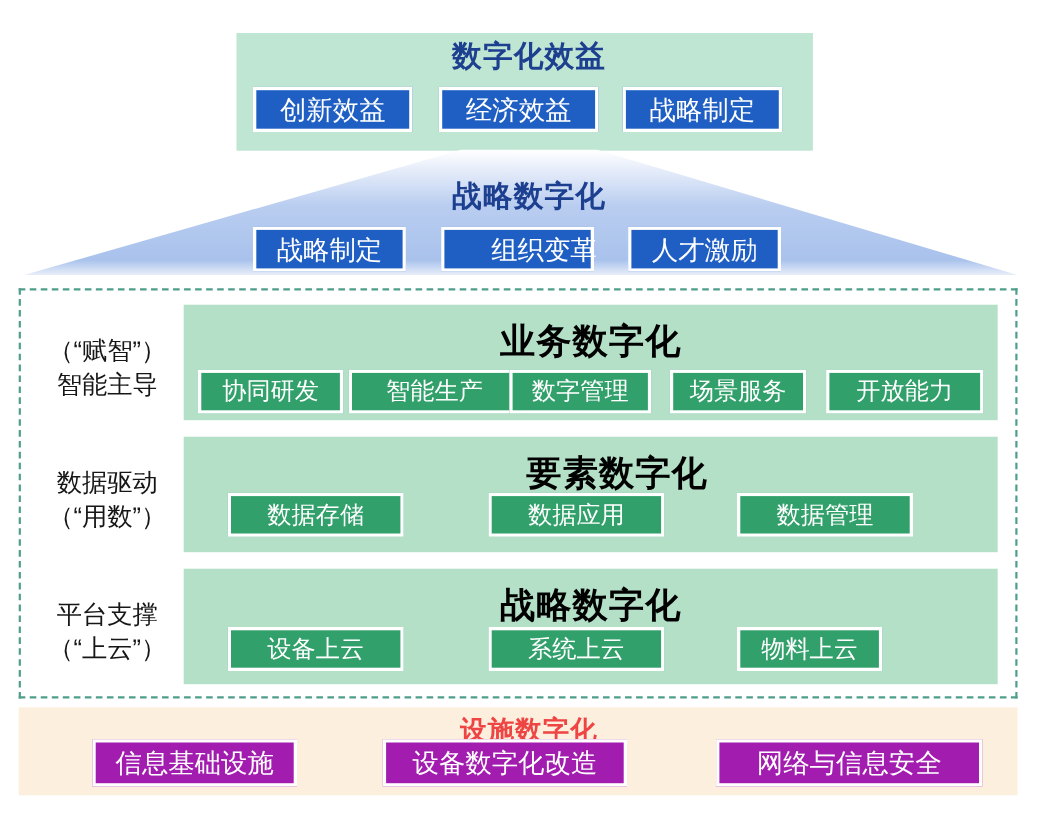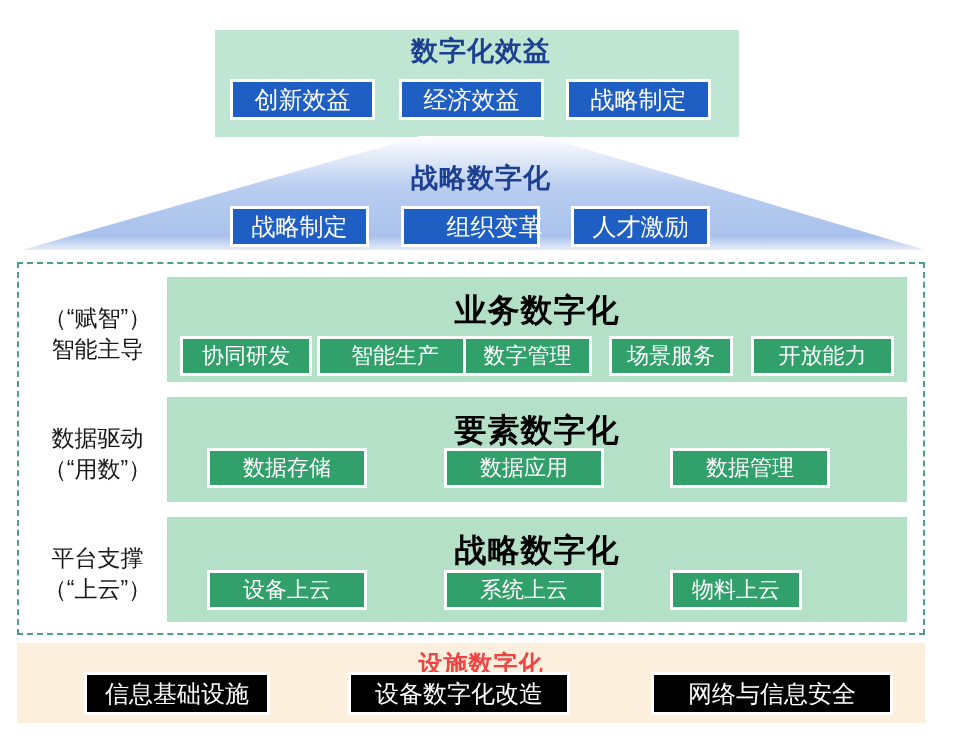--- a/index.html
+++ b/index.html
@@ -111,21 +111,21 @@
   }
   #tier-band-0 { top: 277px; }
   #tier-band-1 { top: 397px; }
   #tier-band-2 { top: 517px; }
 
   .tier-title {
     color: #000000;
     font-size: 32px;
   }
   #tier-title-0 { top: 289px; }
-  #tier-title-1 { top: 409px; }
+  #tier-title-1 { top: 409px; padding-left: 24px; }
   #tier-title-2 { top: 529px; }
   .tier-title { left: 167px; width: 740px; }
 
   .chip-green {
     background: #31a06b;
     font-size: 22px;
     height: 40px;
   }
 
   
@@ -152,21 +152,21 @@
     width: 908px;
     height: 80px;
     background: #fcefdd;
   }
   #facility-title {
     top: 648px;
     color: #ef4444;
     font-size: 24px;
   }
   .chip-brown {
-    background: #000000;
+    background: #a21caf;
     font-size: 24px;
     height: 43px;
   }
   #facility-chip-0 { left: 84px; top: 672px; width: 186px; }
   #facility-chip-1 { left: 348px; top: 672px; width: 222px; }
   #facility-chip-2 { left: 651px; top: 672px; width: 242px; }
 </style>
 </head>
 <body>
 

